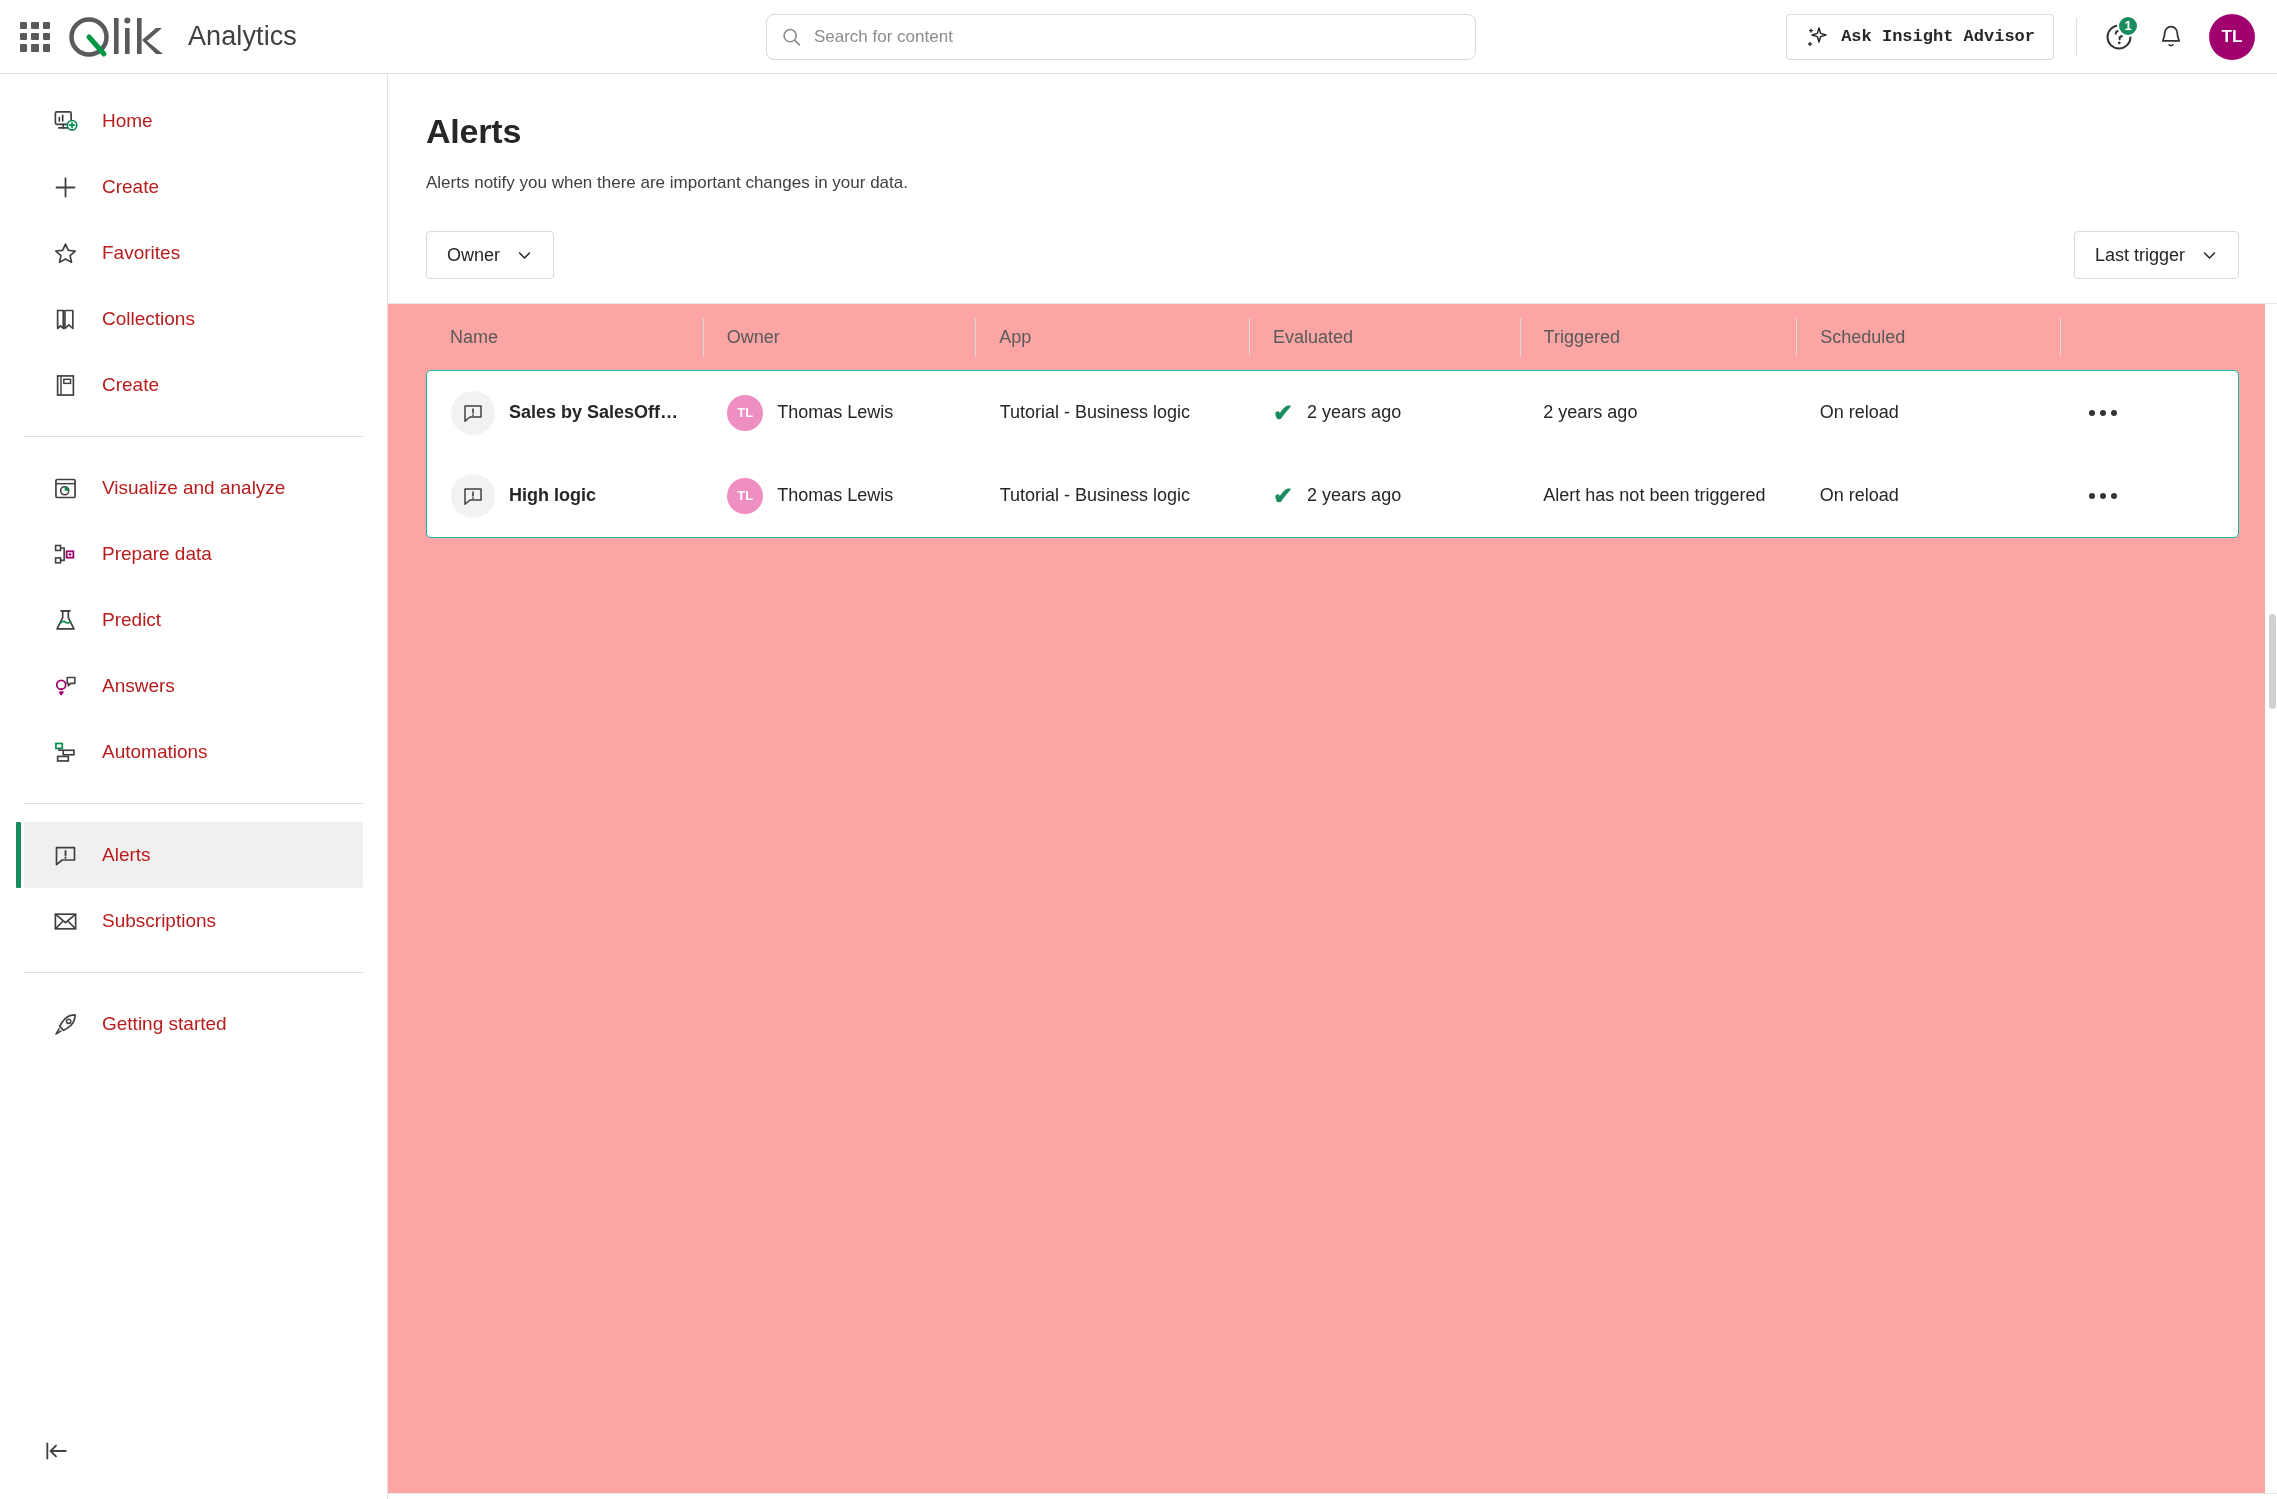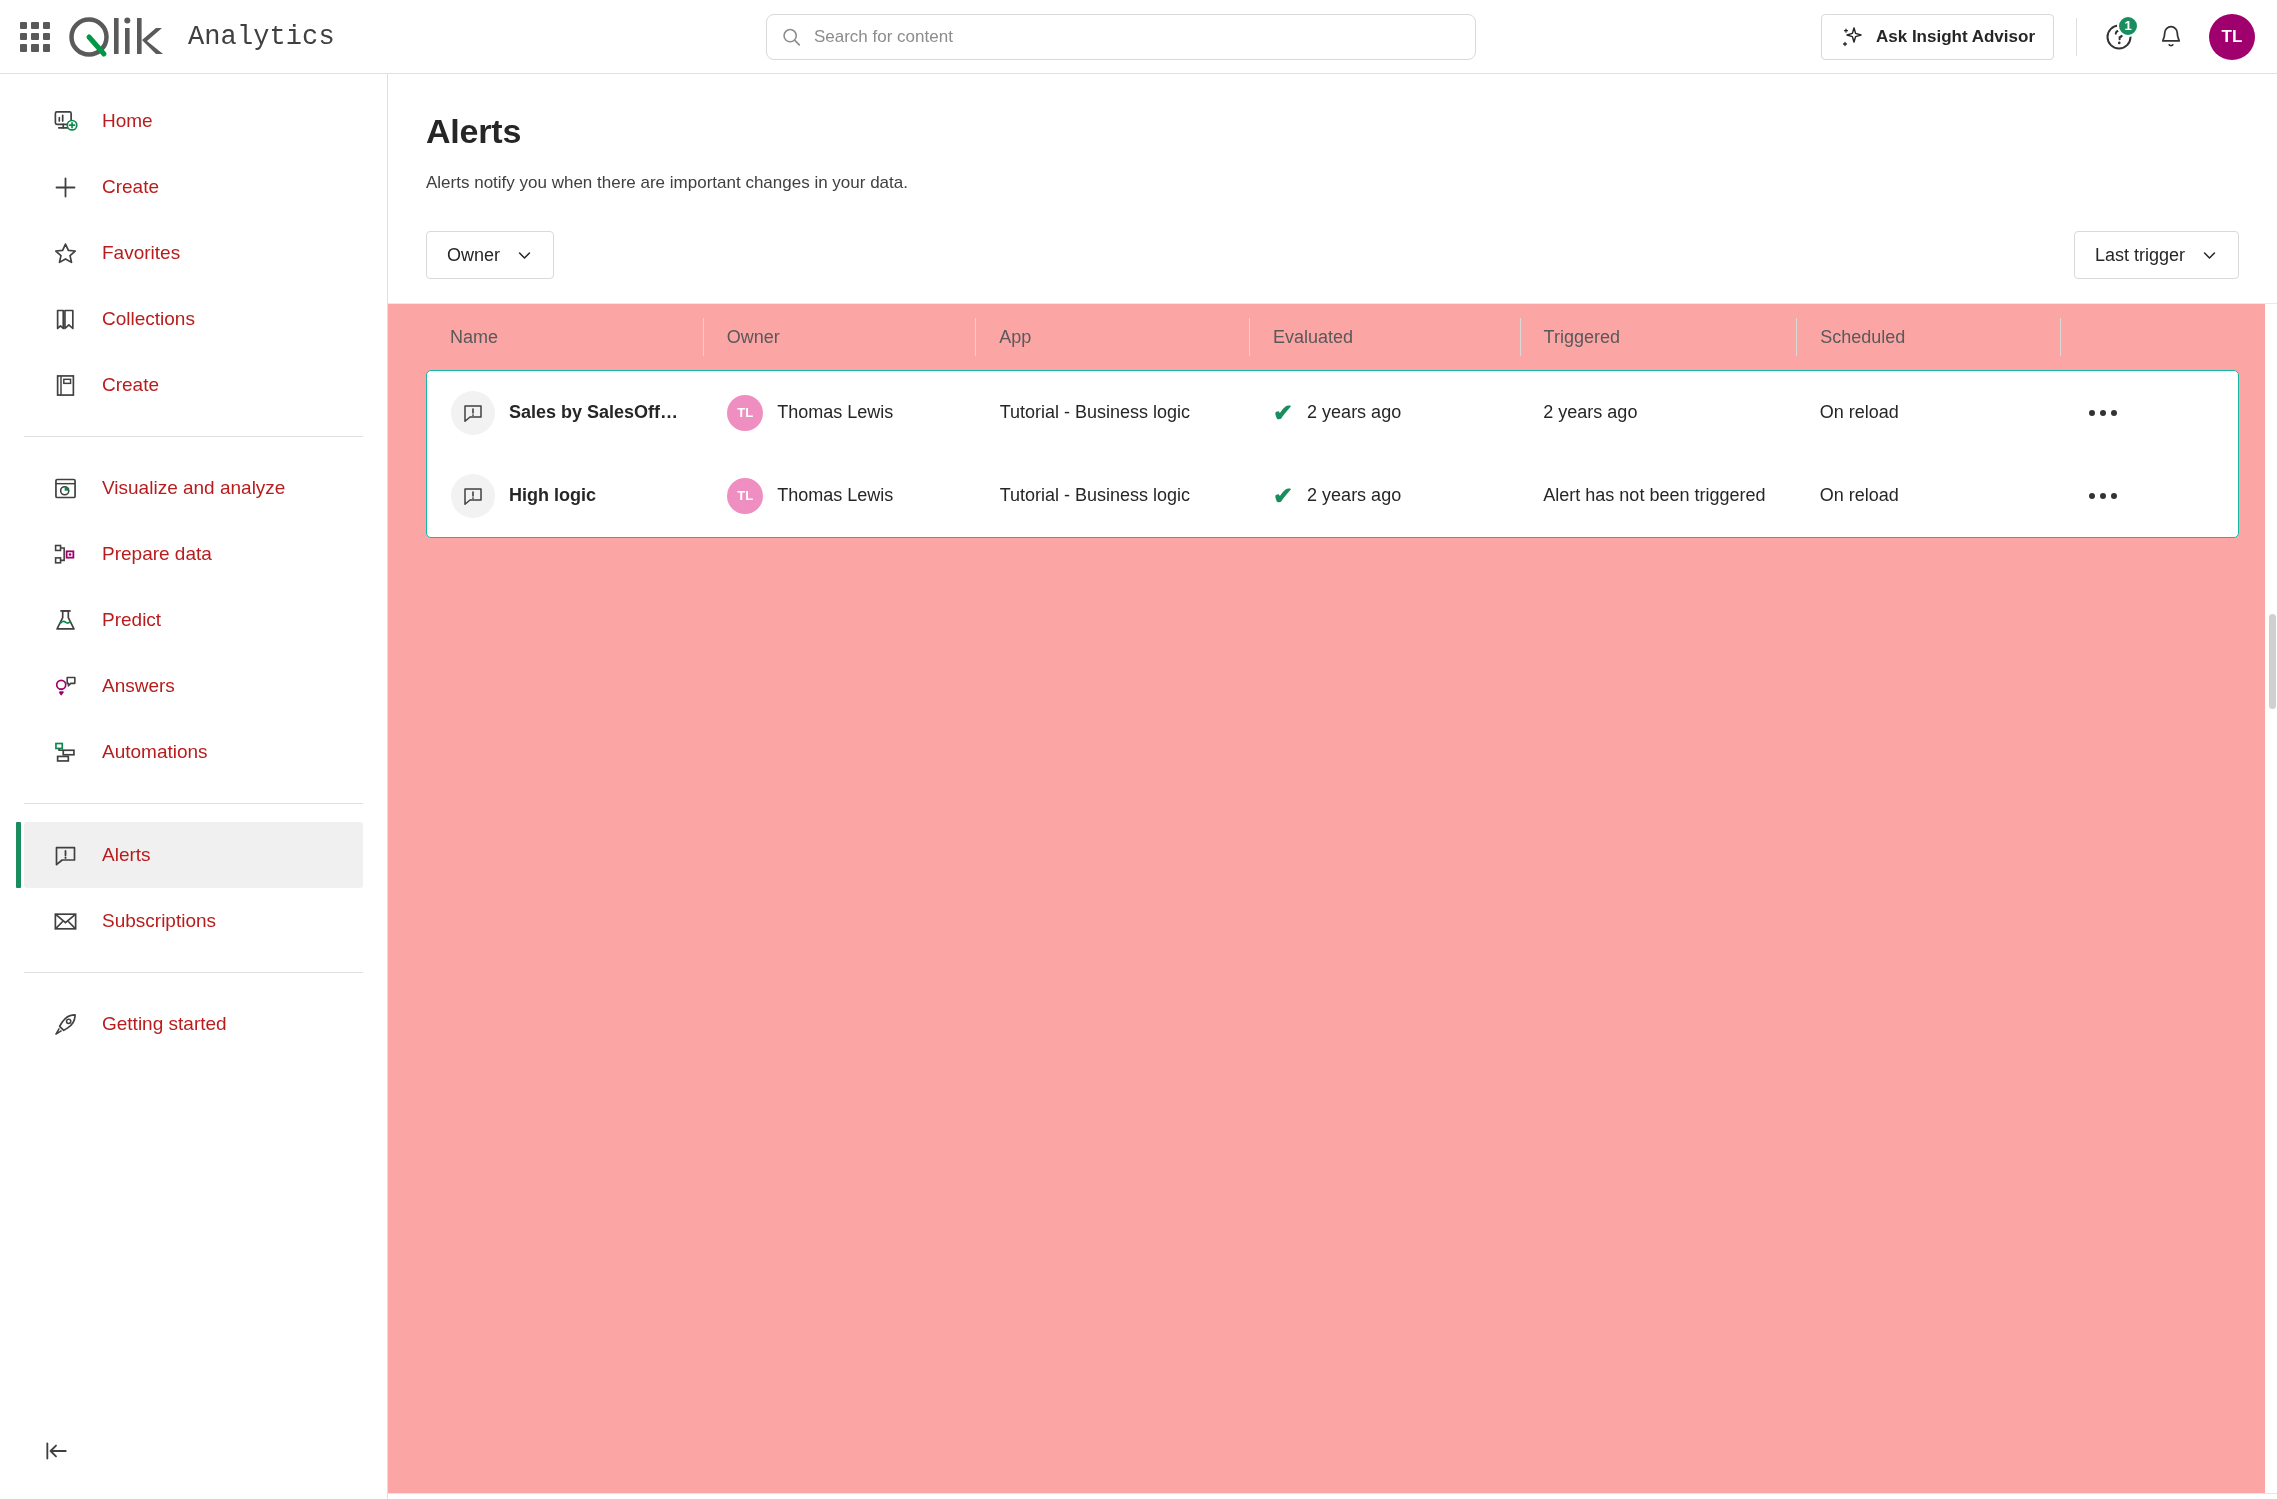--- a/index.html
+++ b/index.html
@@ -19,21 +19,21 @@
     display: flex; align-items: center;
     position: relative;
   }
   .waffle {
     width: 30px; height: 30px;
     margin-left: 20px; margin-right: 16px;
     display: grid; grid-template-columns: repeat(3,1fr); grid-template-rows: repeat(3,1fr);
     gap: 4px; cursor: pointer;
   }
   .waffle i { background: #595959; border-radius: 1px; display:block; }
-  .brand { display: flex; align-items: center; gap: 14px; cursor: pointer; font-family: Liberation Mono, monospace; }
+  .brand { display: flex; align-items: center; gap: 14px; cursor: pointer; }
   .qlik-logo { width: 108px; height: 46px; }
   .brand-name {
     font-size: 27px; color: #404040; font-weight: 400; letter-spacing: .1px;
   }
   .search-wrap {
     position: absolute; left: 766px; top: 14px;
     width: 710px; height: 46px;
   }
   .search-box {
     width: 100%; height: 100%;
@@ -49,21 +49,21 @@
   .search-input::placeholder { color: #8c8c8c; }
   .topbar-right {
     margin-left: auto; display: flex; align-items: center; gap: 0; padding-right: 22px;
   }
   .insight-btn {
     display: flex; align-items: center; gap: 12px;
     height: 46px; padding: 13px 18px;
     border: 1px solid #d9d9d9; border-radius: 4px;
     background: #fff; cursor: pointer;
     font-size: 17px; color: #262626; font-weight: 600;
-    font-family: Liberation Sans, sans-serif;
+    font-family: Liberation Mono, monospace;
   }
   .divider-v { width:1px; height: 38px; background: #e0e0e0; margin: 0 22px; }
   .icon-btn {
     width: 40px; height: 40px; display: flex; align-items: center; justify-content: center;
     cursor: pointer; position: relative; margin-right: 12px;
   }
   .badge {
     position: absolute; top: -2px; right: 0px;
     background: #1a8d5f; color: #fff;
     font-size: 13px; font-weight: 700;

